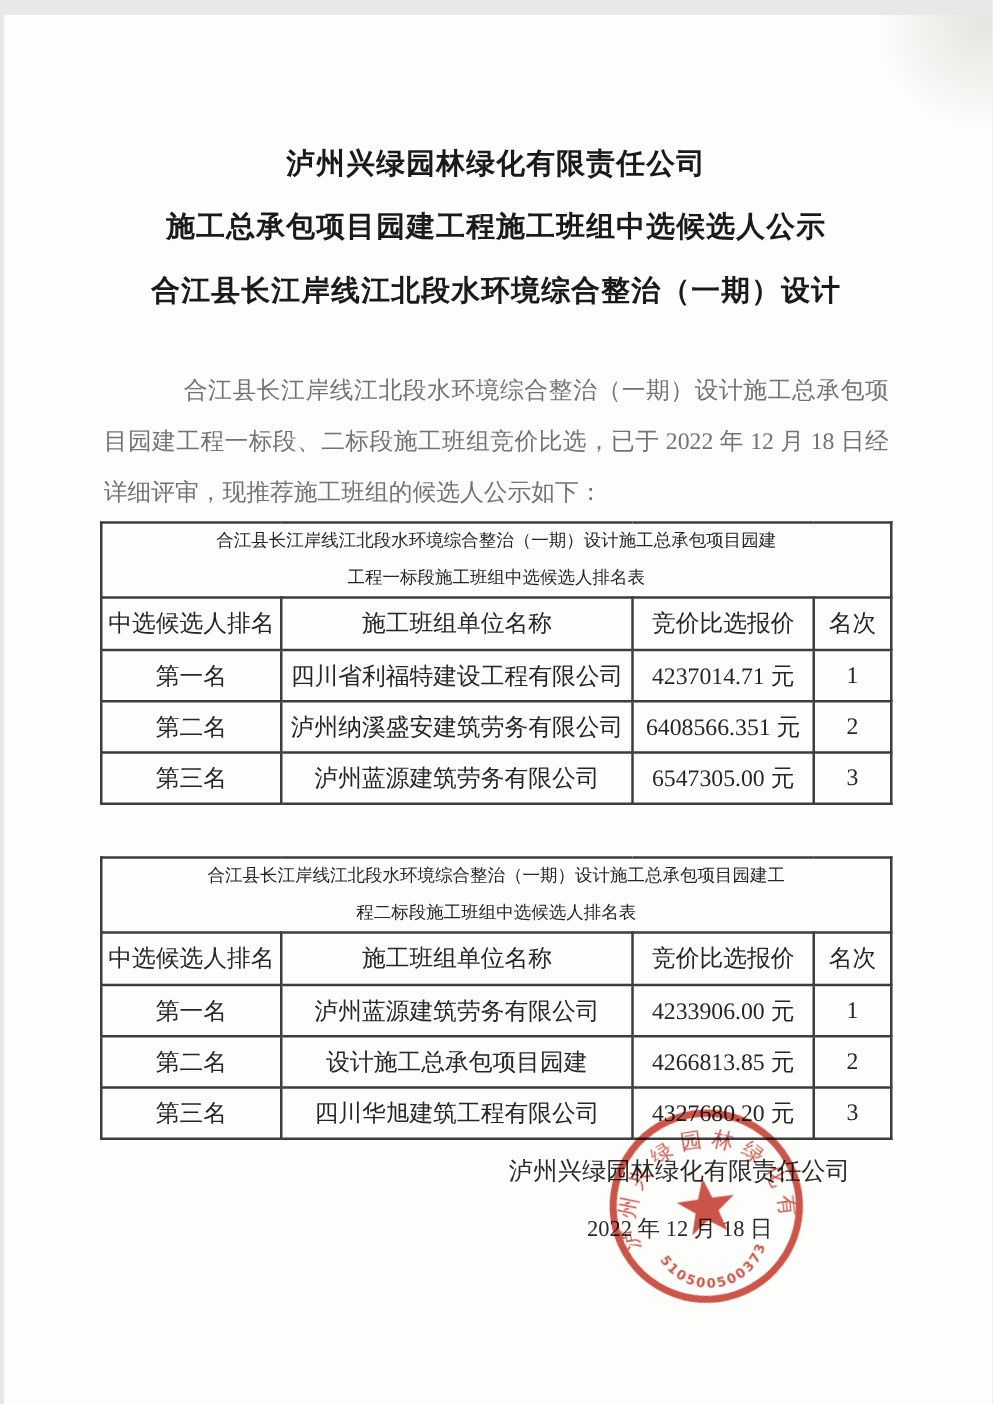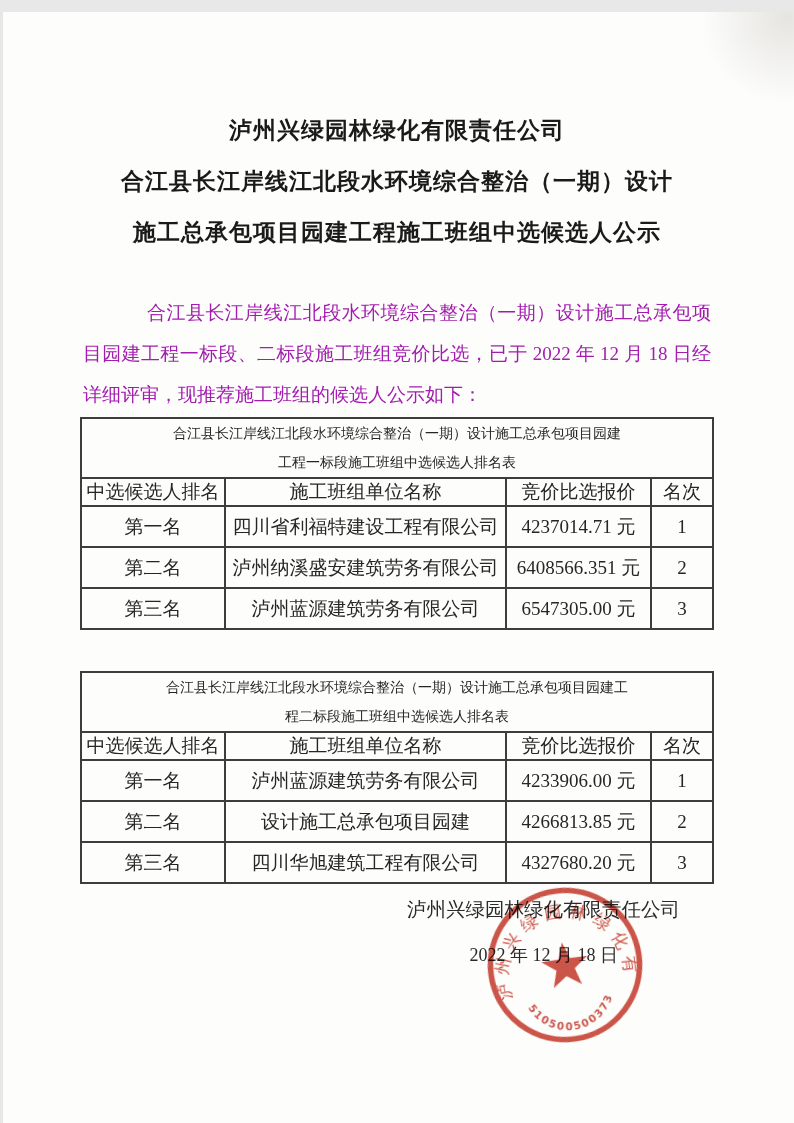--- a/index.html
+++ b/index.html
@@ -41,21 +41,21 @@
     letter-spacing: 1px;
     color: #1a1a1a;
   }
 
   .intro {
     margin: 34px 83px 0 83px;
     font-size: 19px;
     line-height: 41px;
     text-align: justify;
     text-indent: 64px;
-    color: #a21caf;
+    color: #737373;
   }
 
   table.rank {
     width: 632px;
     margin: 2px auto 0;
     border-collapse: collapse;
     table-layout: fixed;
     font-size: 19px;
     color: #262626;
   }
@@ -67,21 +67,21 @@
     padding: 0 4px;
     overflow: hidden;
     white-space: nowrap;
   }
   table.rank col.c1 { width: 144px; }
   table.rank col.c2 { width: 281px; }
   table.rank col.c3 { width: 145px; }
   table.rank col.c4 { width: 62px; }
   td.cap { padding: 2px 6px; white-space: normal; }
   td.cap .cap-line { line-height: 29px; font-size: 14px; }
-  tr.head-row th { height: 28px; font-size: 19px; }
+  tr.head-row th { height: 42px; font-size: 19px; }
   tr.data-row td { height: 41px; }
 
   .sig { margin-top: 14px; color: #2a2a2a; }
   .sig-company {
     text-align: right;
     padding-right: 114px;
     font-size: 19.5px;
     line-height: 24px;
   }
   .sig-date {
@@ -117,22 +117,22 @@
     letter-spacing: 2.2px;
   }
 </style>
 </head>
 <body>
 
 <div class="page">
 
   <div class="title-block">
     <div>泸州兴绿园林绿化有限责任公司</div>
+    <div>施工总承包项目园建工程施工班组中选候选人公示</div>
     <div>合江县长江岸线江北段水环境综合整治（一期）设计</div>
-    <div>施工总承包项目园建工程施工班组中选候选人公示</div>
   </div>
 
   <p class="intro">合江县长江岸线江北段水环境综合整治（一期）设计施工总承包项目园建工程一标段、二标段施工班组竞价比选，已于 2022 年 12 月 18 日经详细评审，现推荐施工班组的候选人公示如下：</p>
 
   <table class="rank first">
     <colgroup>
         <col class="c1">
         <col class="c2">
         <col class="c3">
         <col class="c4">

